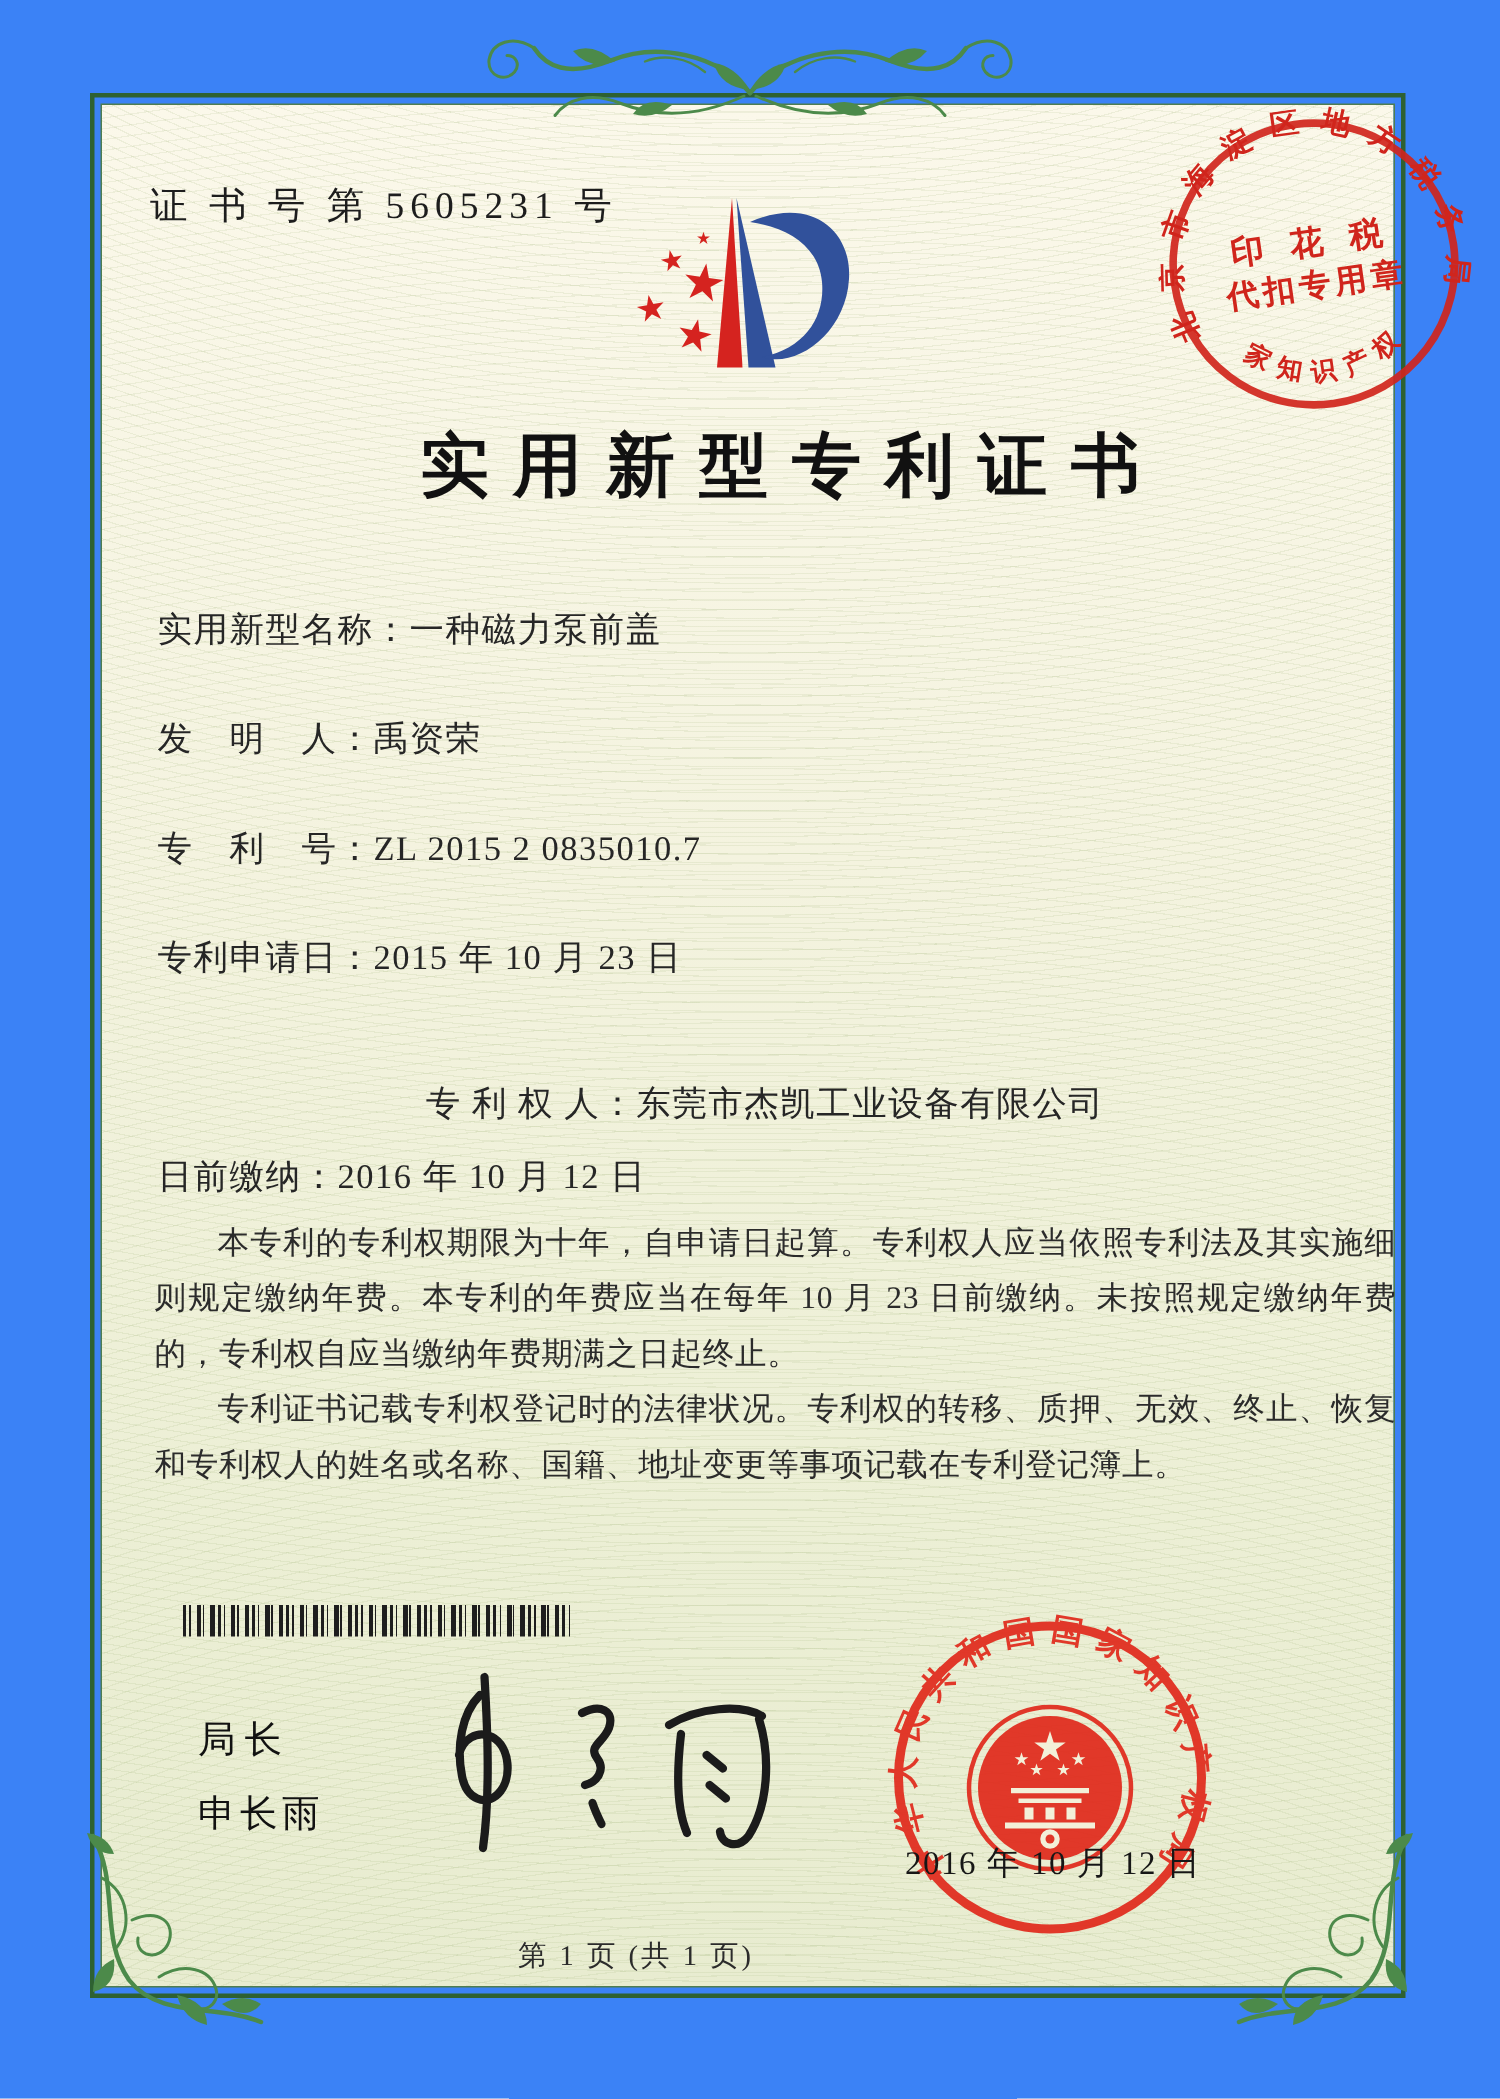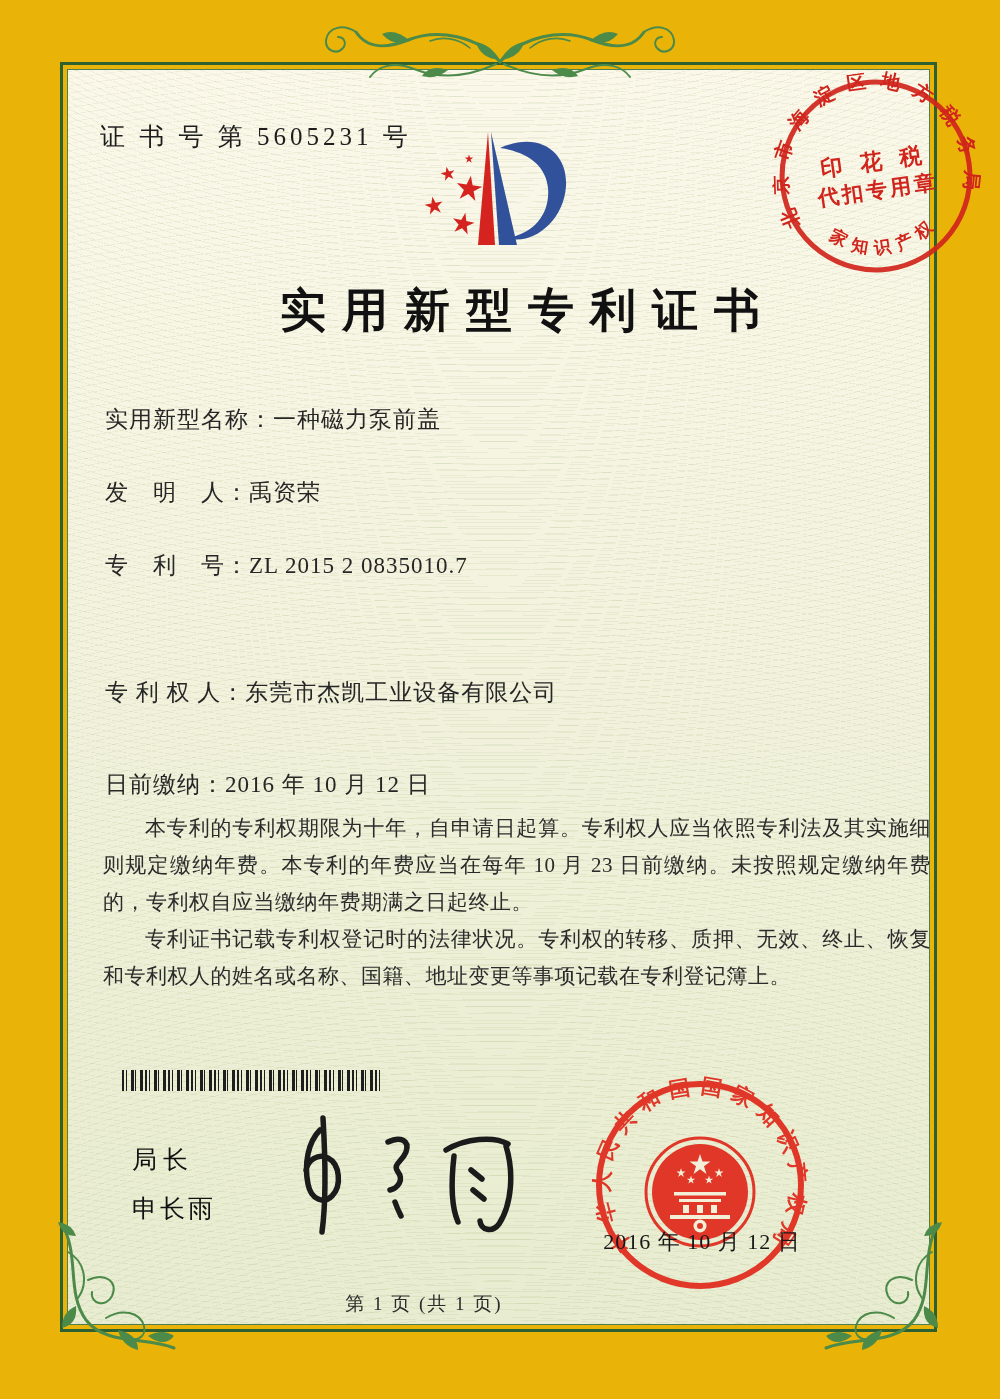--- a/index.html
+++ b/index.html
@@ -1,18 +1,18 @@
 <!DOCTYPE html>
 <html><head>
 <meta charset="utf-8">
 <style>
   html,body{margin:0;padding:0;background:#e9e9e9;}
   .page{
     position:relative; width:1000px; height:1399px; margin:0 auto;
-    background:#eab308; overflow:hidden;
+    background:#3b82f6; overflow:hidden;
     font-family:"Liberation Serif","DejaVu Serif",serif; color:#262626;
   }
   
   .frame-outer{
     position:absolute; left:60px; top:62px; width:877px; height:1270px;
     border:3px solid #2e6132; box-sizing:border-box;
   }
   .frame-inner{
     position:absolute; left:67px; top:69px; width:863px; height:1256px;
     border:1px solid #4e7d50; box-sizing:border-box;
@@ -134,21 +134,24 @@
 
   <div class="abs field-row" style="top:404px;">
     <span class="lab">实用新型名称：</span><span class="val">一种磁力泵前盖</span>
   </div>
   <div class="abs field-row" style="top:477px;">
     <span class="lab">发　明　人：</span><span class="val">禹资荣</span>
   </div>
   <div class="abs field-row" style="top:550px;">
     <span class="lab">专　利　号：</span><span class="val">ZL 2015 2 0835010.7</span>
   </div>
-  <div class="abs field-row" style="top:677px;">
+  <div class="abs field-row" style="top:623px;">
+    <span class="lab">专利申请日：</span><span class="val">2015 年 10 月 23 日</span>
+  </div>
+  <div class="abs field-row" style="top:720px;text-align:center;">
     <span class="lab">专 利 权 人：</span><span class="val">东莞市杰凯工业设备有限公司</span>
   </div>
   <div class="abs field-row" style="top:769px;">
     <span class="lab">日前缴纳：</span><span class="val">2016 年 10 月 12 日</span>
   </div>
 
   <div class="abs paras">
     <p>本专利的专利权期限为十年，自申请日起算。专利权人应当依照专利法及其实施细则规定缴纳年费。本专利的年费应当在每年 10 月 23 日前缴纳。未按照规定缴纳年费的，专利权自应当缴纳年费期满之日起终止。</p>
     <p>专利证书记载专利权登记时的法律状况。专利权的转移、质押、无效、终止、恢复和专利权人的姓名或名称、国籍、地址变更等事项记载在专利登记簿上。</p>
   </div>

